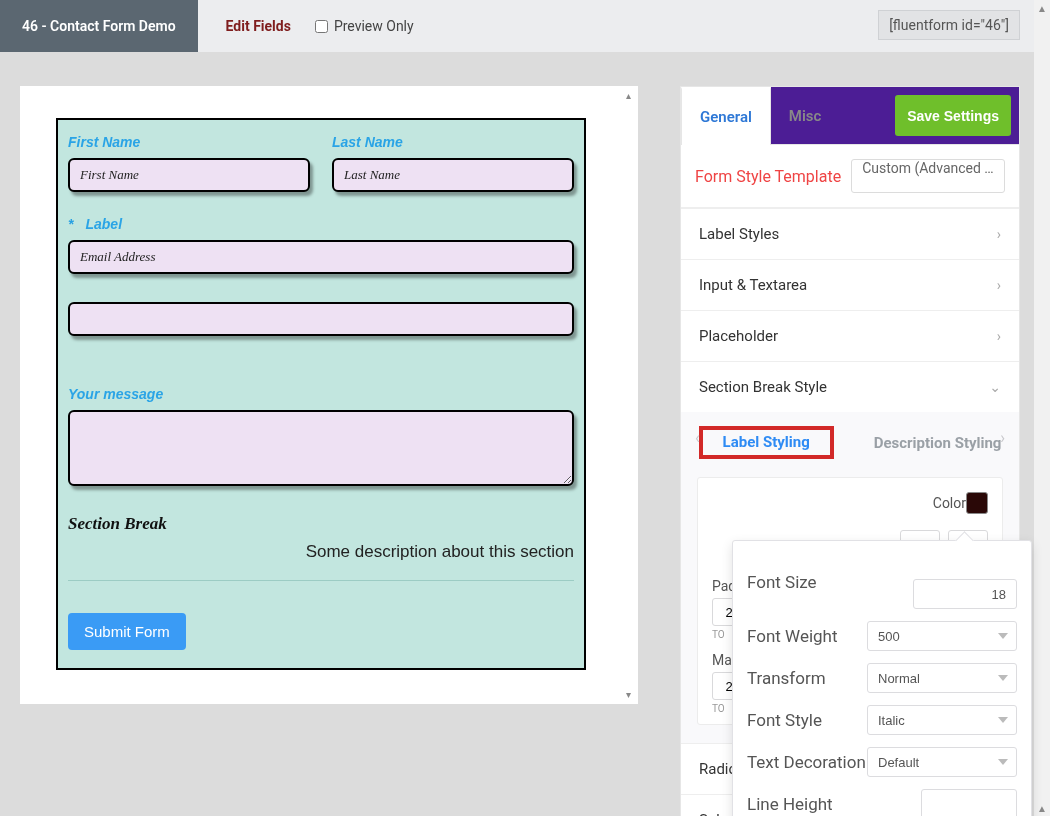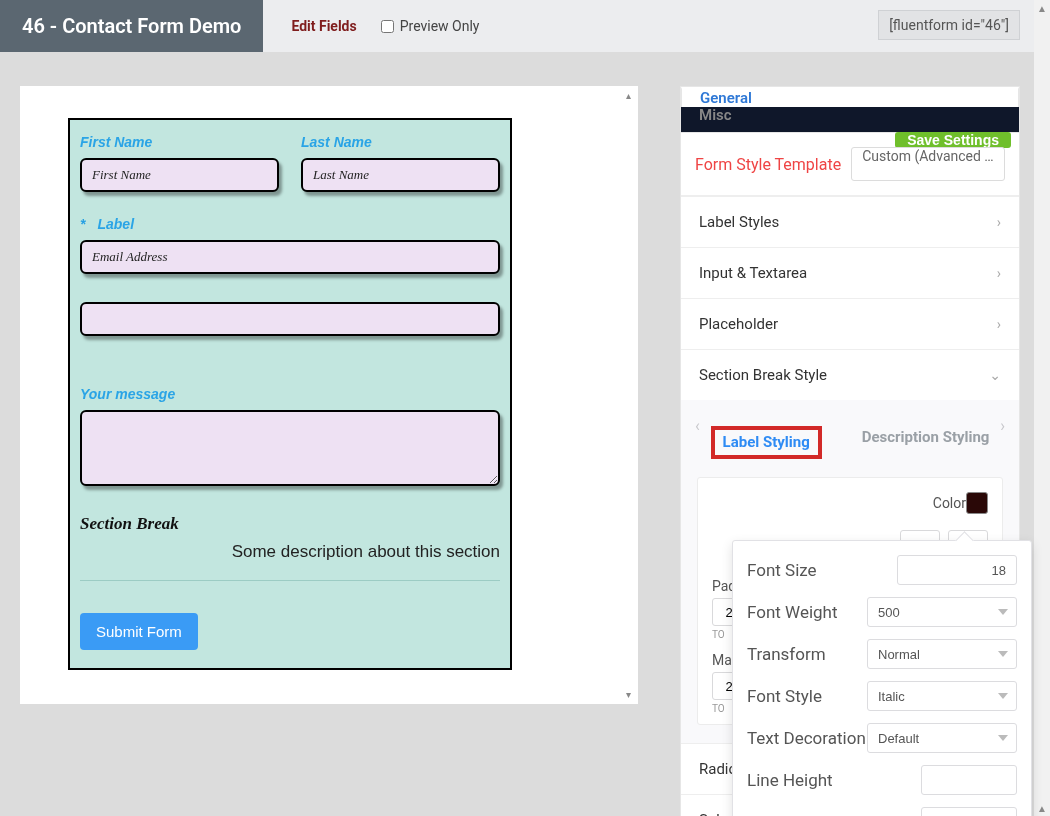--- a/index.html
+++ b/index.html
@@ -4,32 +4,32 @@
 <style>
   * { box-sizing: border-box; margin: 0; padding: 0; }
   html, body { width: 1050px; height: 816px; overflow: hidden; font-family: -apple-system, BlinkMacSystemFont, "Segoe UI", Roboto, Arial, sans-serif; background: #dcdcdc; color: #333; }
   .outer { width: 1050px; height: 816px; position: relative; background: #dcdcdc; }
   .scrollbar-r { position:absolute; right:0; top:0; width:16px; height:816px; background:#f1f1f1; }
   .scrollbar-r .arrow-up { position:absolute; top:0; left:0; width:16px; height:16px; display:flex; align-items:center; justify-content:center; color:#888; font-size:10px;}
   .scrollbar-r .arrow-dn { position:absolute; bottom:0; left:0; width:16px; height:16px; display:flex; align-items:center; justify-content:center; color:#888; font-size:10px;}
 
   
   .topbar { position:absolute; left:0; right:16px; top:0; height:52px; background:#ecedef; display:flex; align-items:center; }
-  .title-block { background:#5b6771; color:#fff; height:52px; display:flex; align-items:center; padding:8px 22px; font-weight:600; font-size:20px; }
+  .title-block { background:#5b6771; color:#fff; height:52px; display:flex; align-items:center; padding:8px 22px; font-weight:600; font-size:14px; }
   .edit-fields { margin-left:28px; font-weight:700; color:#7f1d1d; font-size:14px; }
   .preview-wrap { margin-left:24px; display:flex; align-items:center; gap:6px; color:#444; font-size:14px; }
   .shortcode { position:absolute; right:14px; top:10px; background:#e2e3e5; border:1px solid #cfd1d4; padding:6px 10px; color:#555; font-size:14px; }
 
   
   .left-panel { position:absolute; left:20px; top:86px; width:618px; height:618px; background:#fff; }
   .left-scroll { position:absolute; right:0; top:0; width:14px; height:100%; background:#fff; }
   .left-scroll .tri-up { position:absolute; top:4px; left:2px; color:#888; font-size:10px; }
   .left-scroll .tri-dn { position:absolute; bottom:4px; left:2px; color:#888; font-size:10px; }
 
-  .form-area { position:absolute; left:48px; top:32px; width:444px; height:552px; background:#c2e6df; border:2px solid #000; }
+  .form-area { position:absolute; left:36px; top:32px; width:530px; height:552px; background:#c2e6df; border:2px solid #000; }
   .lbl { font-family: Verdana, Geneva, sans-serif; font-style: italic; font-weight:600; color:#2aa4e6; font-size:14px; }
   .req { color:#27a0e3; margin-right:6px; }
   .half { width:244px; }
   .row1 { position:absolute; top:14px; left:10px; right:10px; display:flex; gap:22px; }
   .col { display:flex; flex-direction:column; gap:8px; }
   .tbox { background:#eee1f3; border:2px solid #000; border-radius:6px; height:34px; padding:0 10px; font-style:italic; font-family:Verdana; font-size:13px; color:#222; box-shadow:3px 4px 3px rgba(0,0,0,0.35); }
   .tbox.ph::placeholder { color:#222; font-style:italic; }
   .row2 { position:absolute; top:96px; left:10px; right:10px; }
   .row2 .tbl { margin-bottom:8px; display:flex; gap:6px; }
   .row2 .full { width:100%; }
@@ -37,57 +37,57 @@
   .row4 { position:absolute; top:266px; left:10px; right:10px; }
   .tarea { background:#eee1f3; border:2px solid #000; border-radius:6px; height:76px; width:100%; box-shadow:3px 4px 3px rgba(0,0,0,0.35); resize:both; }
   .sect { position:absolute; top:394px; left:10px; right:10px; }
   .sect-title { font-family:Verdana; font-style:italic; font-weight:700; font-size:17px; color:#111; }
   .sect-desc { font-family:Arial; font-size:17px; color:#222; margin-top:8px;text-align:right; }
   .hr { border:none; border-top:1px solid #9cccc4; margin-top:18px; }
   .submit { position:absolute; bottom:18px; left:10px; background:#3a9bf5; color:#fff; border:none; border-radius:4px; padding:10px 16px; font-size:15px; cursor:pointer; }
 
   
   .right-panel { position:absolute; right:30px; top:86px; width:340px; background:#fff; border:1px solid #e6e6e6; }
-  .tabs { display:flex; height:46px; border-bottom:1px solid #e6e6e6; background:#0f172a; align-items:stretch;flex-direction:column; }
+  .tabs { display:flex; height:58px; border-bottom:1px solid #e6e6e6; background:#4c1d95; align-items:stretch; }
   .tab { padding:0 18px; display:flex; align-items:center; font-size:15px; color:#888; font-weight:600; cursor:pointer; }
   .tab.active { background:#fff; color:#2e78d6; border-top:2px solid transparent; border-right:1px solid #e6e6e6; border-left:1px solid #e6e6e6; margin-bottom:-1px; }
   .save-btn { margin-left:auto; margin:8px 8px 8px auto; background:#6fbf2b; color:#fff; border:none; border-radius:3px; padding:0 12px; font-weight:600; font-size:14px; cursor:pointer; }
   .tpl-row { padding:14px 14px 14px 14px; display:flex; align-items:center; gap:10px; border-bottom:1px solid #eee; }
   .tpl-label { font-size:16px; color:#ef4444; }
   .tpl-select { flex:1; border:1px solid #dcdcdc; border-radius:3px; height:34px; padding:0 10px; color:#666; font-size:14px; background:#fff; overflow:hidden; text-overflow:ellipsis; white-space:nowrap; }
 
   .acc { border-top:1px solid #eee; }
   .acc-item { border-bottom:1px solid #eee; }
   .acc-head { display:flex; align-items:center; justify-content:space-between; padding:16px 18px; font-size:15px; color:#333; cursor:pointer; }
   .chev { color:#aaa; font-size:14px; }
 
   .sect-body { background:#f9f9fb; padding:10px 6px 18px; }
   .subtab-row { display:flex; align-items:center; justify-content:center; gap:40px; position:relative; padding:4px 0 10px; }
   .subtab-arrow { color:#c8c8cc; font-size:16px; position:absolute; top:6px; }
   .subtab-arrow.l { left:8px; } .subtab-arrow.r { right:8px; }
   .subtab { font-weight:700; font-size:15px; color:#9aa0a6; cursor:pointer; }
   .subtab.active { color:#2e8bf4; }
-  .highlight-box { border:4px solid #d22928; padding:2px 8px 4px; display:inline-block;margin-top:12px; }
+  .highlight-box { border:4px solid #d22928; padding:2px 20px 4px; display:inline-block; }
   .card { background:#fff; border:1px solid #ececec; border-radius:3px; margin:8px 10px 0; padding:14px 14px 10px; }
   .crow { display:flex; align-items:center; justify-content:flex-end; margin-bottom:16px; }
   .clabel { font-size:14px; color:#555; }
   .swatch { width:22px; height:22px; background:#2a0807; border:1px solid #888; border-radius:3px; }
   .iconbtn { width:40px; height:32px; border:1px solid #d9d9db; background:#fff; border-radius:3px; display:flex; align-items:center; justify-content:center; color:#666; cursor:pointer; }
   .btnrow { display:flex; gap:8px; }
   .mini-in { width:34px; height:28px; border:1px solid #d9d9db; border-radius:3px; text-align:center; font-size:13px; }
   .mini-col { display:flex; flex-direction:column; gap:3px; font-size:10px; color:#999; text-transform:uppercase; }
   .pm-row { display:flex; align-items:flex-start; justify-content:space-between; }
 
   
   .popover { position:absolute; left:732px; top:540px; width:300px; background:#fff; border:1px solid #e1e1e5; box-shadow:0 4px 12px rgba(0,0,0,0.12); border-radius:3px; padding:14px 14px 8px; z-index:50; }
   .popover::before { content:""; position:absolute; top:-7px; right:60px; width:12px; height:12px; background:#fff; border-left:1px solid #e1e1e5; border-top:1px solid #e1e1e5; transform:rotate(45deg); }
   .prow { display:flex; align-items:center; justify-content:space-between; margin-bottom:12px; }
   .plabel { font-size:17px; color:#555; }
   .pinput { width:150px; height:30px; border:1px solid #dcdcdf; border-radius:3px; padding:0 10px; font-size:13px; color:#555; background:#fff; }
-  .pinput.sm { width:120px; text-align:right; padding-right:10px; }
+  .pinput.sm { width:104px; text-align:right; padding-right:10px;margin-top:24px; }
   .psel { width:150px; height:30px; border:1px solid #dcdcdf; border-radius:3px; padding:0 24px 0 10px; font-size:13px; color:#555; background:#fff; appearance:none; position:relative; }
   .pselwrap { position:relative; width:150px; }
   .pselwrap::after { content:""; position:absolute; right:9px; top:12px; border-left:5px solid transparent; border-right:5px solid transparent; border-top:6px solid #bbb; }
   .pinput.empty { width:96px; }
 </style>
 </head>
 <body>
 
 <div class="outer">
 

